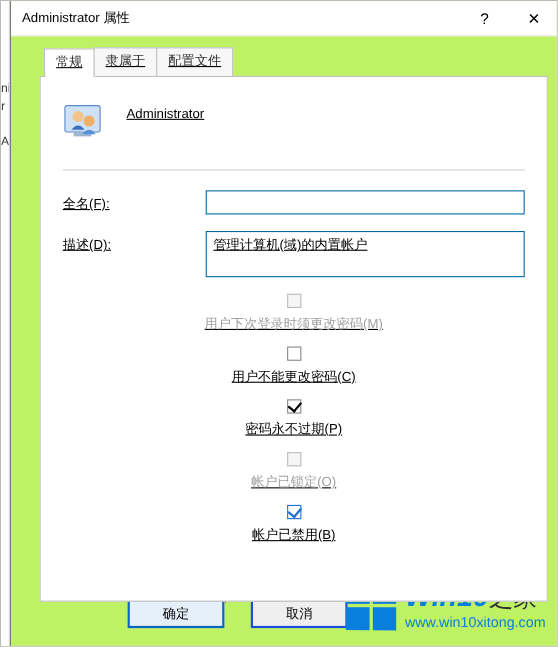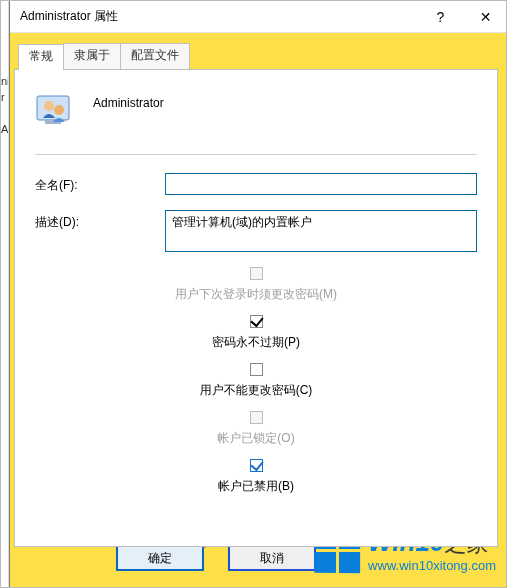--- a/index.html
+++ b/index.html
@@ -24,21 +24,21 @@
     font-size: 11px;
     line-height: 16px;
     padding-top: 72px;
     overflow: hidden;
   }
   .dialog {
     position: absolute;
     left: 8px; top: 0;
     width: 499px;
     height: 588px;
-    background: #fde047;
+    background: #bef264;
     border-left: 1px solid #7a7a7a;
   }
   .titlebar {
     height: 32px;
     display: flex;
     align-items: center;
     background: #fff;
     border-bottom: 1px solid #e5e5e5;
   }
   .titlebar .title {
@@ -50,22 +50,23 @@
   .titlebar .tbtn {
     width: 45px;
     height: 32px;
     display: flex;
     align-items: center;
     justify-content: center;
     color: #000;
     font-size: 14px;
   }
   .tab-area {
-    padding: 10px 10px 0 4px;
-    position: relative;
+    padding: 10px 10px 0 26px;
+    position: relative;
+    text-decoration: underline;
   }
   .tabs {
     display: flex;
     margin-left: 4px;
     position: relative;
     z-index: 2;
   }
   .tab {
     border: 1px solid #bfbfbf;
     border-bottom: none;
@@ -268,26 +269,26 @@
         <label>描述(D):</label>
         <textarea style="">管理计算机(域)的内置帐户</textarea>
       </div>
 
       <div class="checks">
         <div class="check-row disabled">
           <span class="cb disabled"></span>
           <span>用户下次登录时须更改密码(M)</span>
         </div>
         <div class="check-row">
+          <span class="cb"></span>
+          <span>用户不能更改密码(C)</span>
+        </div>
+        <div class="check-row">
           <span class="cb checked"></span>
           <span>密码永不过期(P)</span>
-        </div>
-        <div class="check-row">
-          <span class="cb"></span>
-          <span>用户不能更改密码(C)</span>
         </div>
         <div class="check-row disabled">
           <span class="cb disabled"></span>
           <span>帐户已锁定(O)</span>
         </div>
         <div class="check-row">
           <span class="cb checked blue"></span>
           <span>帐户已禁用(B)</span>
         </div>
       </div>

